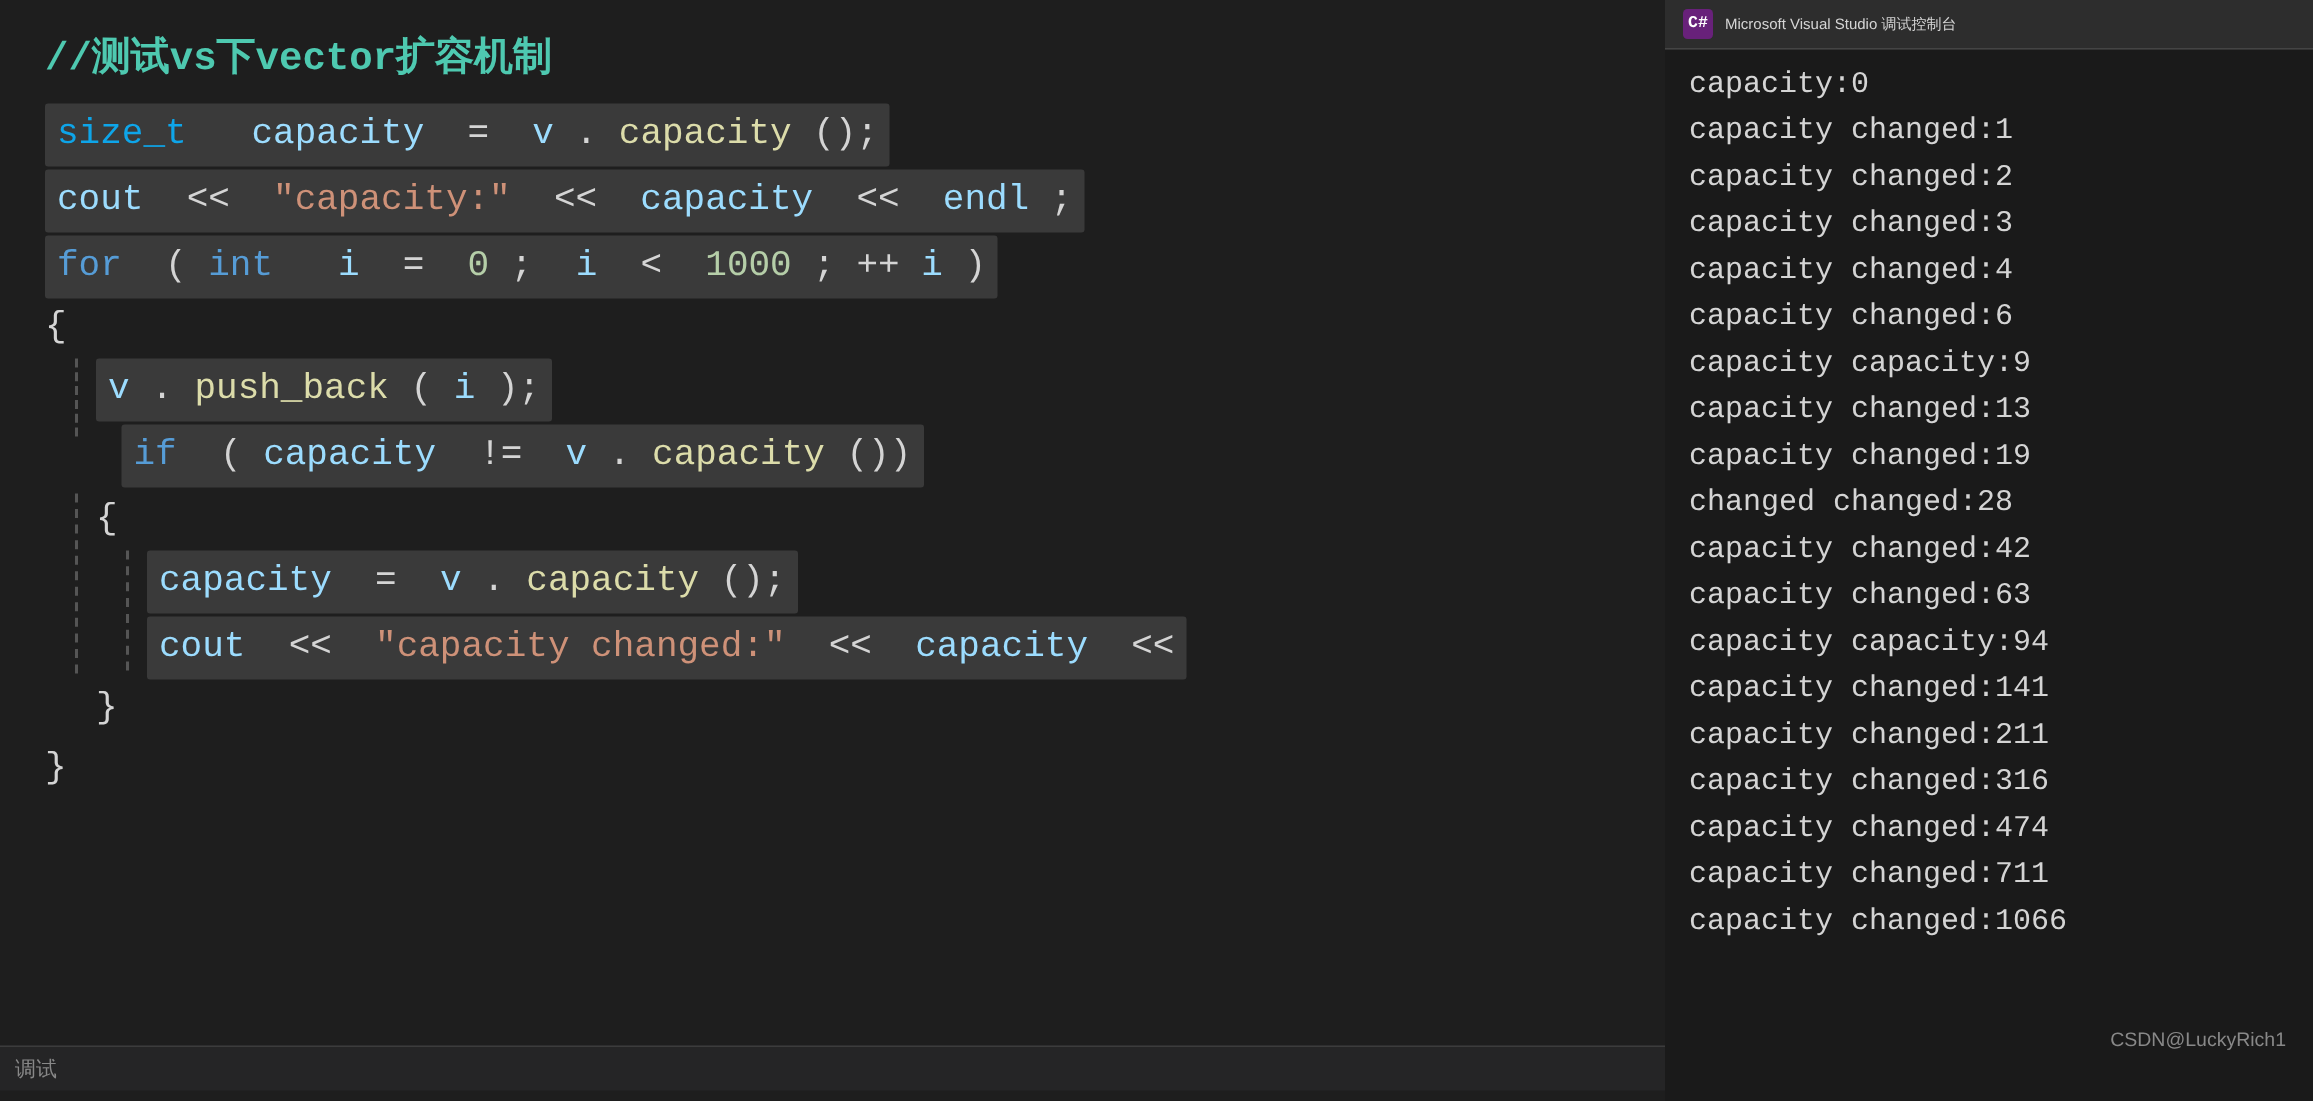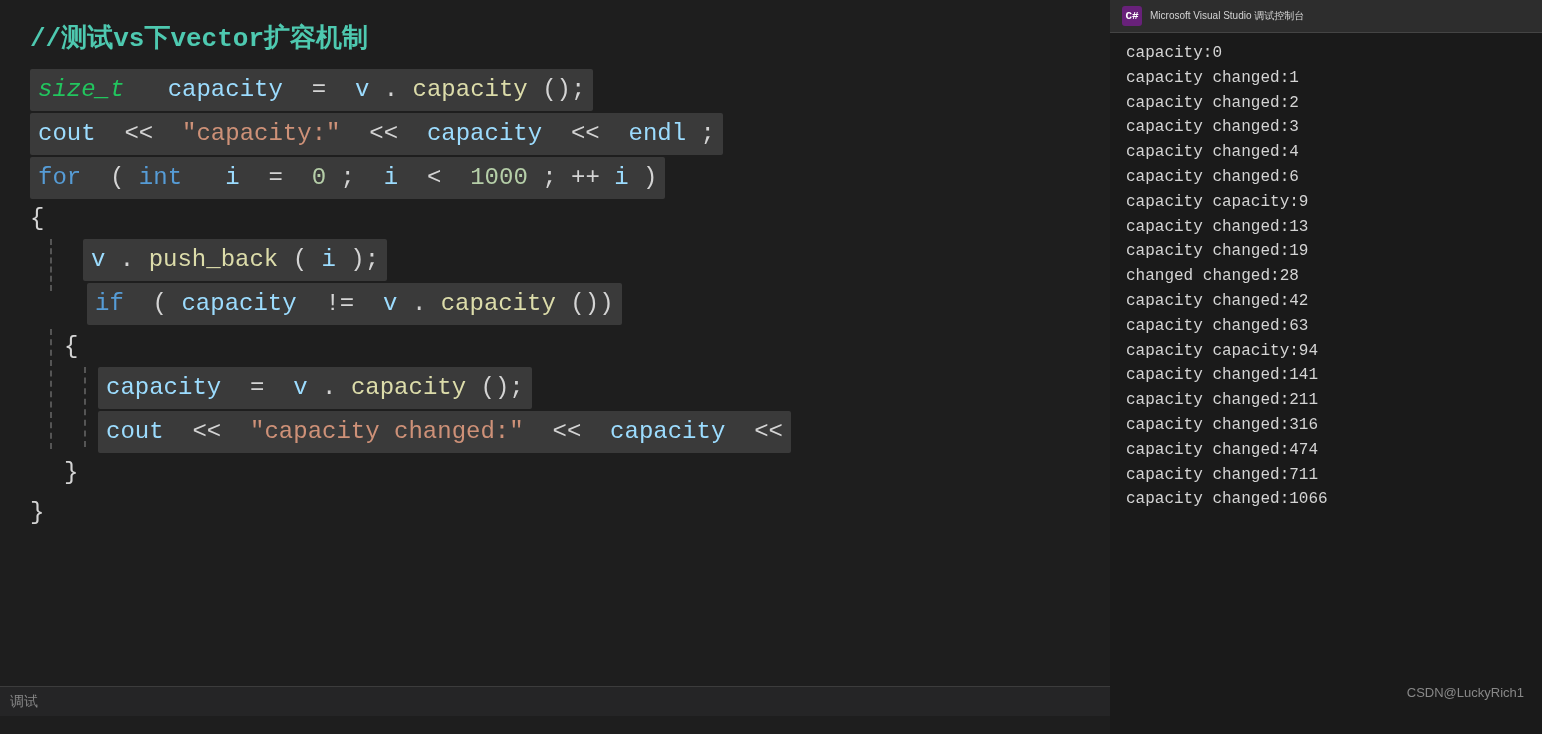--- a/index.html
+++ b/index.html
@@ -31,21 +31,21 @@
 
     .code-line {
       display: flex;
       align-items: center;
       margin-bottom: 2px;
       font-size: 24px;
       line-height: 1.5;
     }
 
     .kw-blue { color: #569cd6; }
-    .kw-type { color: #22c55e; font-style: italic; }
+    .kw-type { color: #0ea5e9; }
     .kw-var { color: #9cdcfe; }
     .kw-str { color: #ce9178; }
     .kw-num { color: #b5cea8; }
     .kw-func { color: #dcdcaa; }
     .kw-white { color: #d4d4d4; }
     .kw-endl { color: #9cdcfe; }
 
     .indent1 { margin-left: 40px; }
 
     
@@ -91,21 +91,21 @@
     #console-title {
       color: #d4d4d4;
       font-size: 10px;
       font-family: 'Microsoft YaHei', sans-serif;
     }
 
     #console-output {
       padding: 8px 16px;
       flex: 1;
       overflow: hidden;
-      font-size: 16px;
+      font-size: 20px;
       line-height: 1.55;
       color: #d4d4d4;
     }
 
     .output-line {
       display: block;
       white-space: nowrap;
     }
 
     #watermark {
@@ -113,21 +113,21 @@
       bottom: 30px;
       right: 10px;
       color: #888;
       font-size: 13px;
       font-family: Arial, sans-serif;
     }
 
     
     #bottom-bar {
       position: absolute;
-      bottom: 18px;
+      bottom: 7px;
       left: 0;
       width: 1110px;
       height: 30px;
       background-color: #252526;
       border-top: 1px solid #3c3c3c;
       display: flex;
       align-items: center;
       padding: 0 10px;
     }
 
@@ -190,36 +190,36 @@
       <span class="kw-white">;&nbsp;++</span>
       <span class="kw-var">i</span>
       <span class="kw-white">)</span>
     </span>
   </div>
 
   <div class="code-line">
     <span class="kw-white">{</span>
   </div>
 
-  <div style="display:flex; align-items:center; margin-bottom:2px;gap:19px;">
+  <div style="display:flex; align-items:center; margin-bottom:2px;">
     <div style="border-left: 2px dashed #555; height:52px; margin-left:20px; margin-right:12px; align-self:stretch;"></div>
     <div>
 
       <div class="code-line indent1" style="margin-left:0">
         <span class="hl-block">
           <span class="kw-var">v</span>
           <span class="kw-white">.</span>
           <span class="kw-func">push_back</span>
           <span class="kw-white">(</span>
           <span class="kw-var">i</span>
           <span class="kw-white">);</span>
         </span>
       </div>
 
-      <div class="code-line" style="margin-left:4px">
+      <div class="code-line" style="margin-left:17px">
         <span class="hl-block">
           <span class="kw-blue">if</span>
           <span class="kw-white">&nbsp;(</span>
           <span class="kw-var">capacity</span>
           <span class="kw-white">&nbsp;!=&nbsp;</span>
           <span class="kw-var">v</span>
           <span class="kw-white">.</span>
           <span class="kw-func">capacity</span>
           <span class="kw-white">())</span>
         </span>

